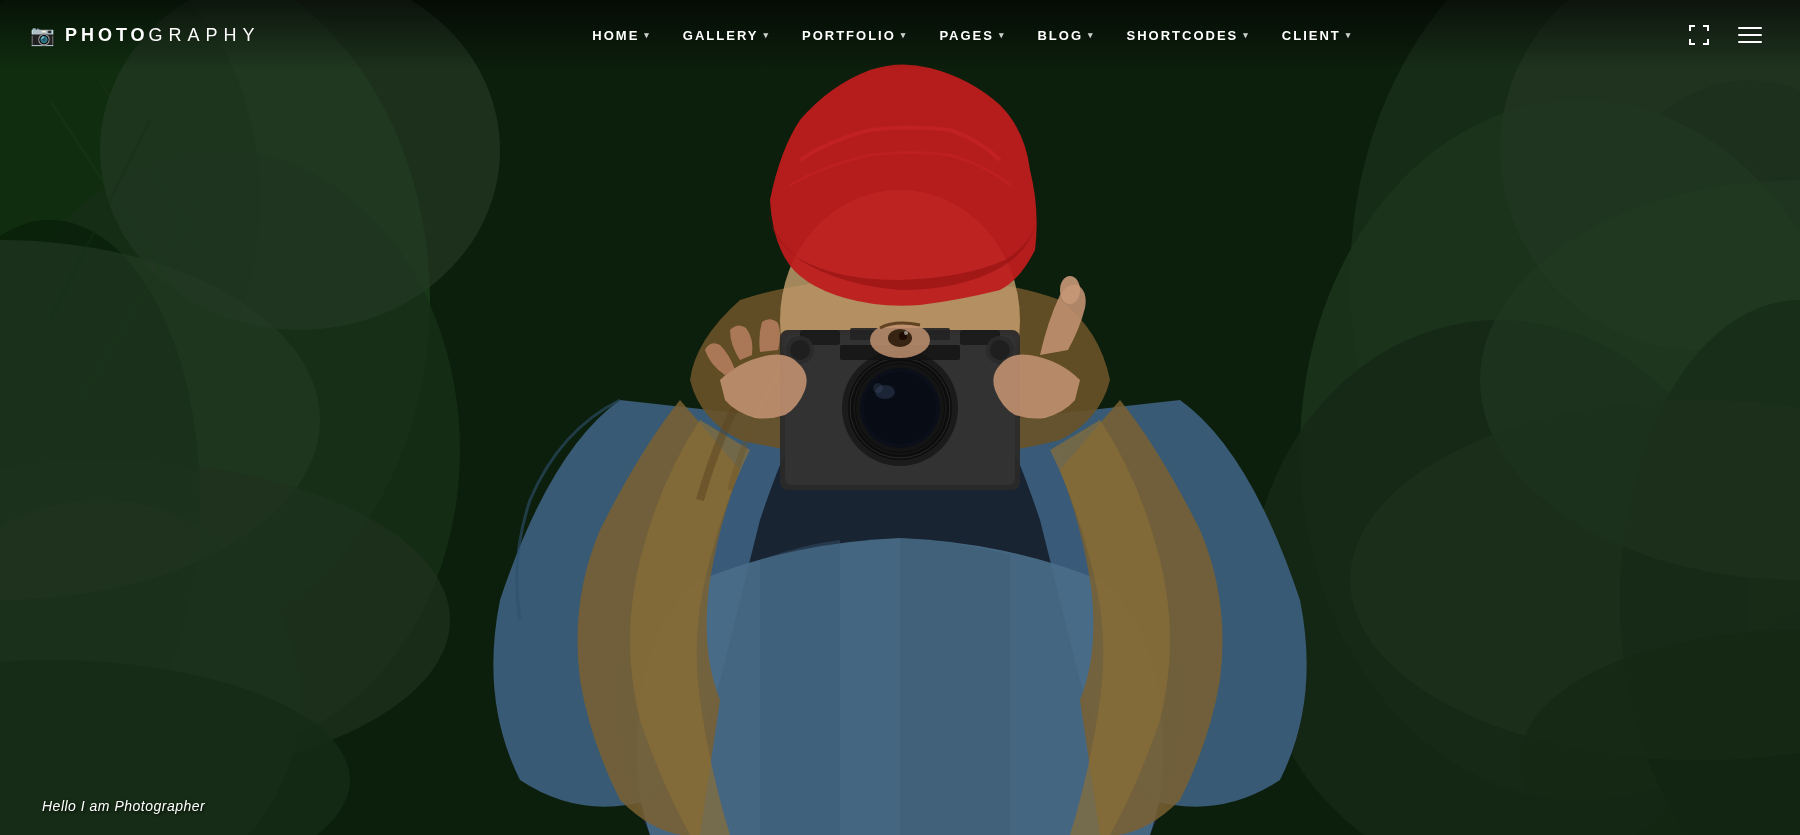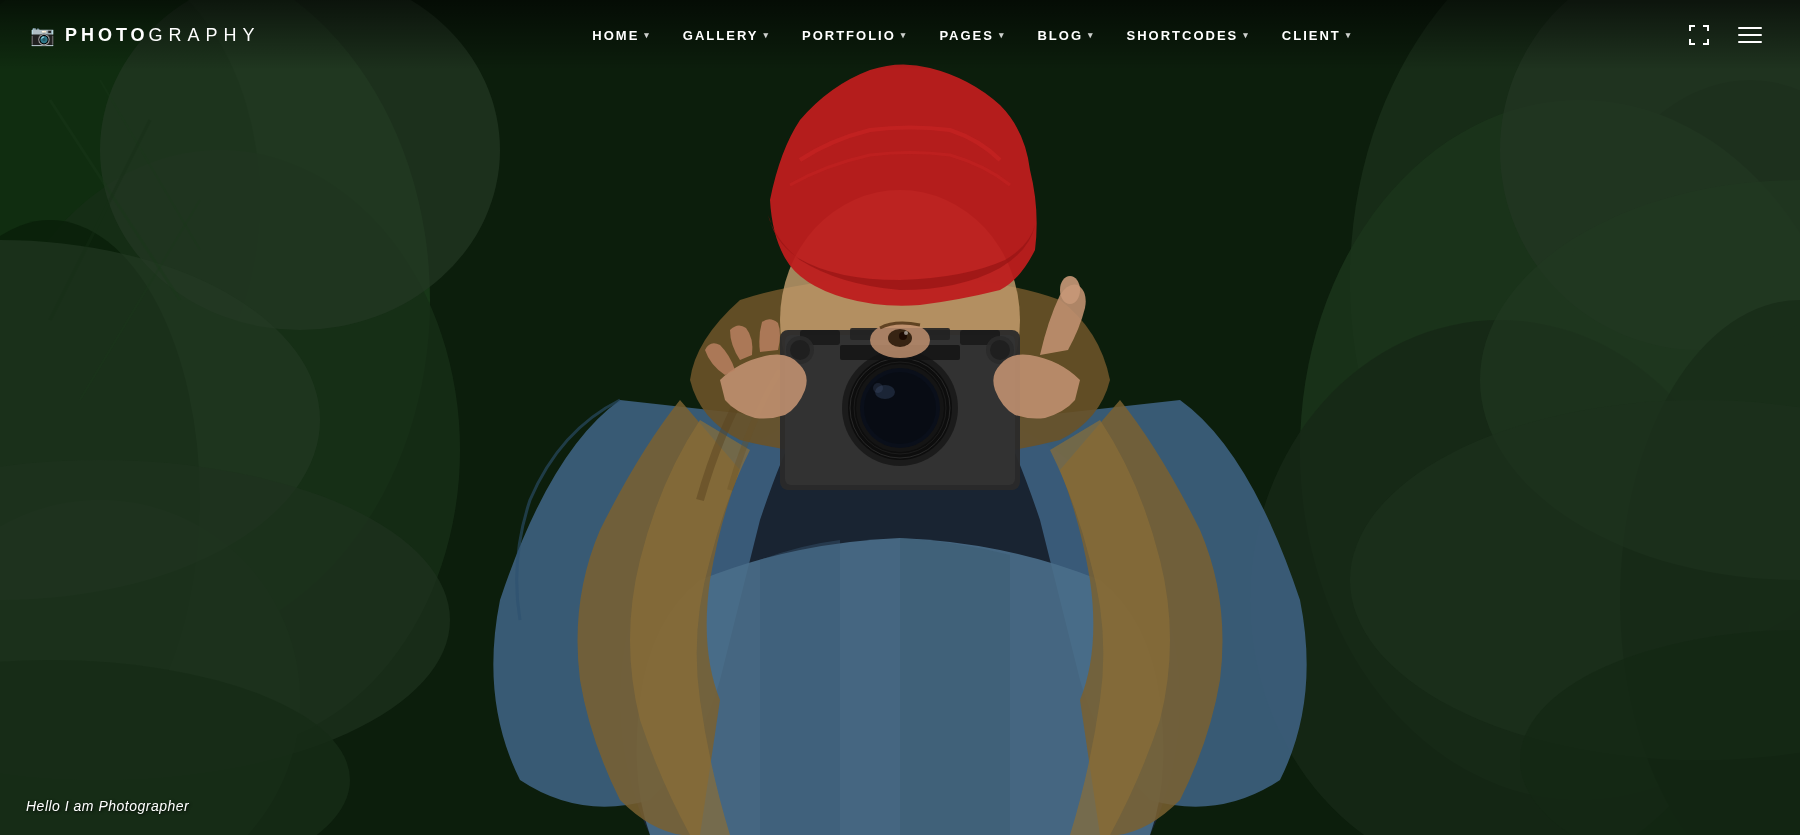--- a/index.html
+++ b/index.html
@@ -133,21 +133,21 @@
       width: 24px;
       height: 2px;
       background: white;
       border-radius: 1px;
     }
 
     
     .hero-caption {
       position: absolute;
       bottom: 20px;
-      left: 26px;
+      left: 42px;
       z-index: 100;
     }
 
     .hero-caption-text {
       color: white;
       font-size: 14px;
       font-style: italic;
       font-weight: 400;
       letter-spacing: 0.5px;
       text-shadow: 1px 1px 3px rgba(0,0,0,0.8);

